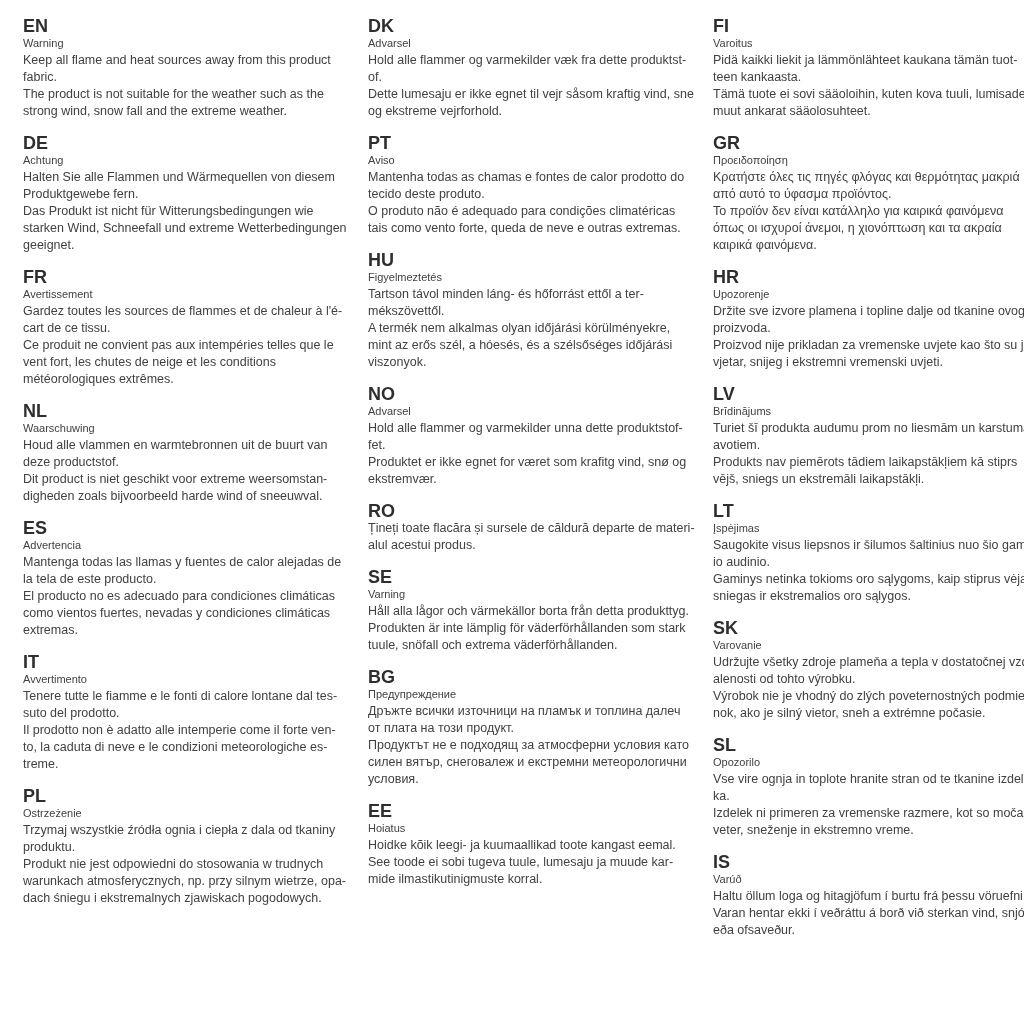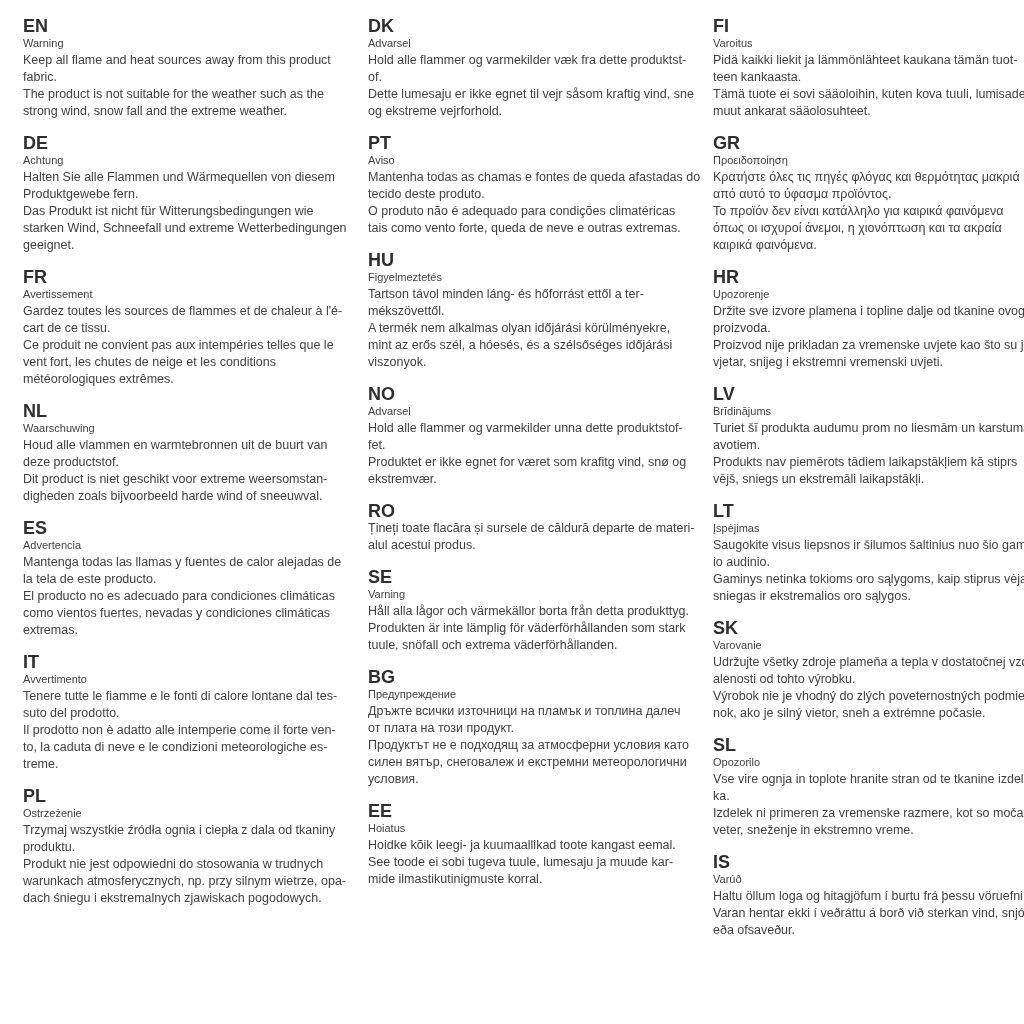--- a/index.html
+++ b/index.html
@@ -114,21 +114,21 @@
         <div class="lang-code">DK</div>
         <div class="warn-title">Advarsel</div>
         <p class="warn-paragraph">Hold alle flammer og varmekilder væk fra dette produktst-
 of.</p>
         <p class="warn-paragraph">Dette lumesaju er ikke egnet til vejr såsom kraftig vind, sne
 og ekstreme vejrforhold.</p>
       </section>
       <section class="lang-section">
         <div class="lang-code">PT</div>
         <div class="warn-title">Aviso</div>
-        <p class="warn-paragraph">Mantenha todas as chamas e fontes de queda afastadas do
+        <p class="warn-paragraph">Mantenha todas as chamas e fontes de calor prodotto do
 tecido deste produto.</p>
         <p class="warn-paragraph">O produto não é adequado para condições climatéricas
 tais como vento forte, queda de neve e outras extremas.</p>
       </section>
       <section class="lang-section">
         <div class="lang-code">HU</div>
         <div class="warn-title">Figyelmeztetés</div>
         <p class="warn-paragraph">Tartson távol minden láng- és hőforrást ettől a ter-
 mékszövettől.</p>
         <p class="warn-paragraph">A termék nem alkalmas olyan időjárási körülményekre,

